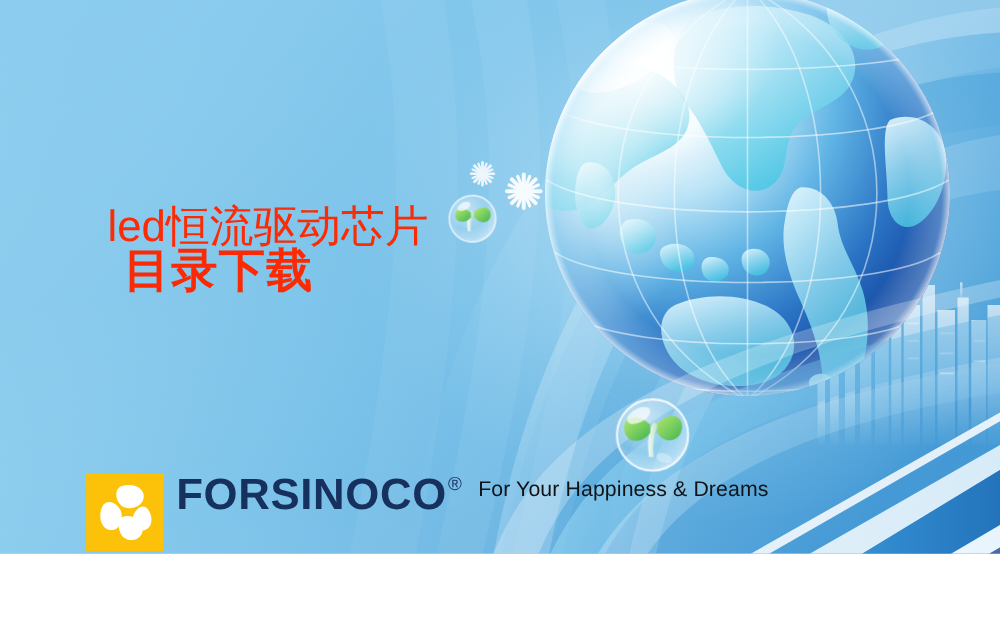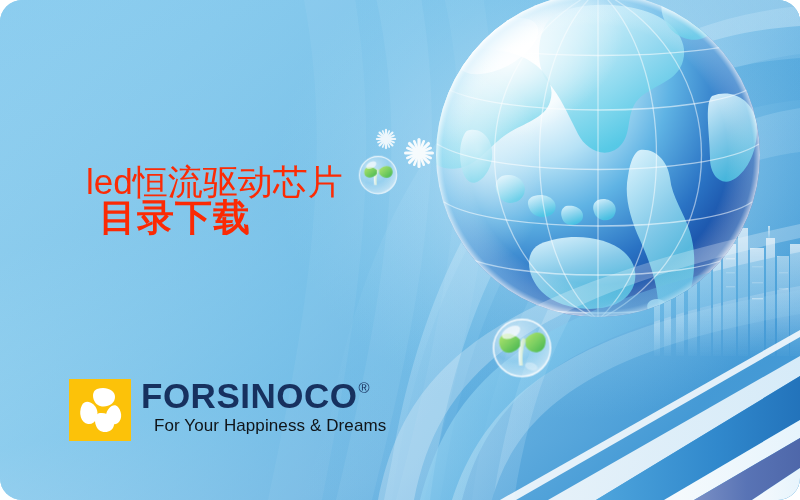--- a/index.html
+++ b/index.html
@@ -3,25 +3,24 @@
 <meta charset="utf-8">
 <style>
   html, body {
     margin: 0;
     padding: 0;
     background: #ffffff;
   }
   #stage {
     position: relative;
     width: 800px;
-    height: 500px;
+    height: 443px;
     overflow: hidden;
     font-family: "Liberation Sans", sans-serif;
     background: #8ecdee;
-    border-radius: 22px;
   }
   #bgsvg {
     position: absolute;
     left: 0; top: 0;
     width: 800px;
     height: 500px;
     display: block;
   }
 
   
@@ -64,21 +63,20 @@
     position: relative;
     width: 62px;
     height: 62px;
     background: #fcc209;
     flex: 0 0 auto;
   }
   .logo-mark svg { display: block; }
   .logo-text {
     margin-left: 10px;
     display: flex;
-    flex-direction: column;
     justify-content: flex-start;
   }
   .logo-word-row {
     display: flex;
     align-items: flex-start;
   }
   .logo-word {
     font-family: "Liberation Sans", sans-serif;
     font-weight: bold;
     font-size: 35px;

